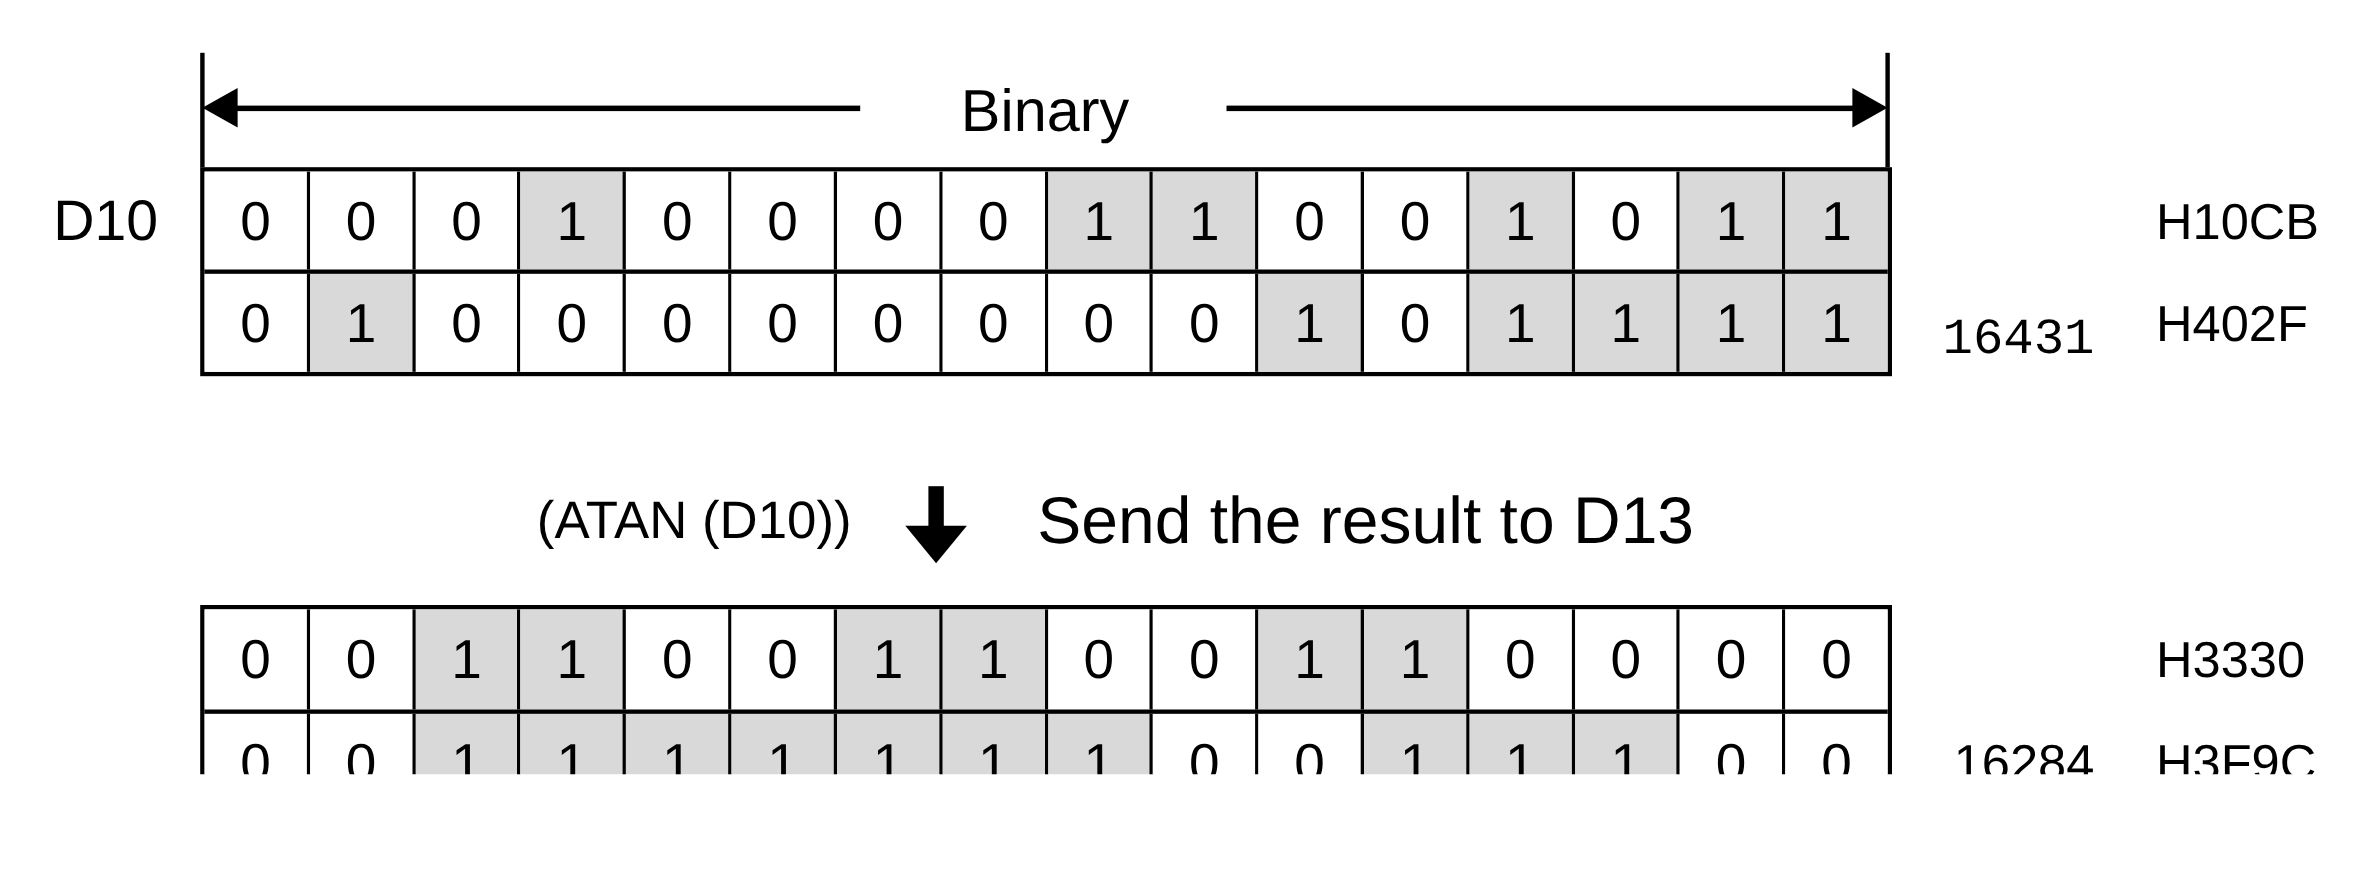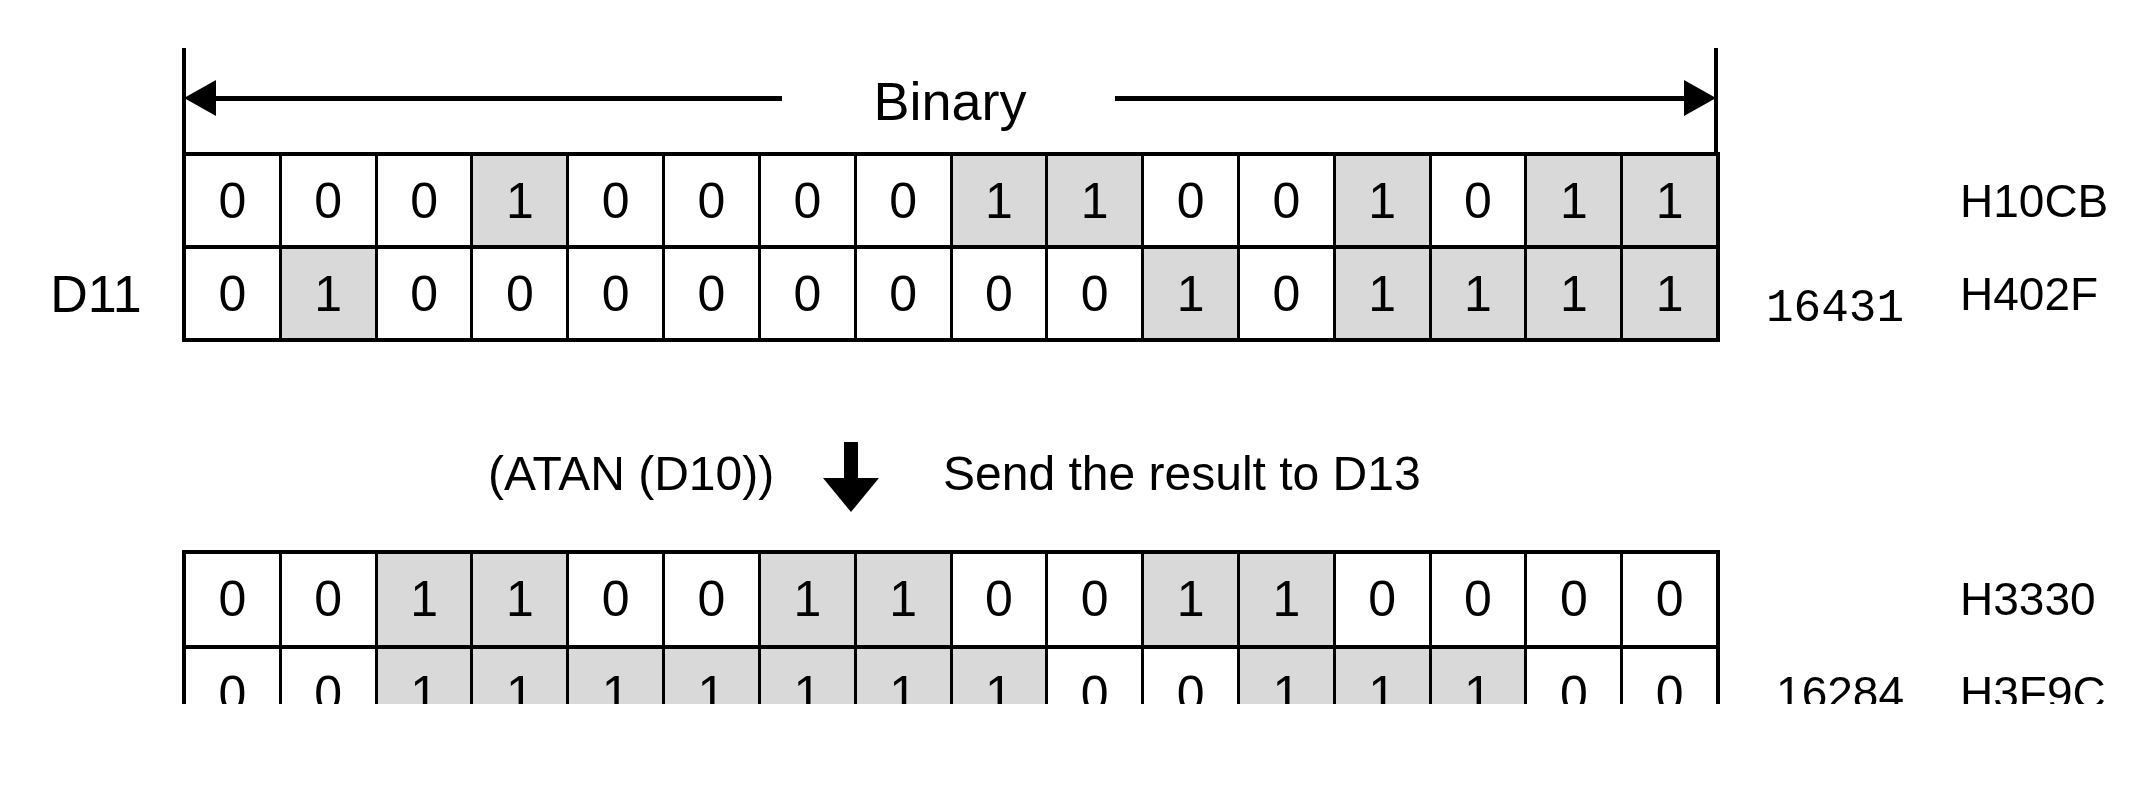--- a/index.html
+++ b/index.html
@@ -115,21 +115,21 @@
     line-height: 56px;
     font-size: 48px;
     white-space: nowrap;
   }
   .ann-desc {
     position: absolute;
     left: 943px;
     top: 446px;
     height: 56px;
     line-height: 56px;
-    font-size: 48px;
+    font-size: 60px;
     white-space: nowrap;
   }
   .down-arrow {
     position: absolute;
     left: 822px;
     top: 442px;
     width: 58px;
     height: 70px;
   }
   .da-stem {
@@ -246,20 +246,20 @@
         <div class="bit-cell">0</div>
         <div class="bit-cell">0</div>
         <div class="bit-cell on">1</div>
         <div class="bit-cell on">1</div>
         <div class="bit-cell on">1</div>
         <div class="bit-cell">0</div>
         <div class="bit-cell">0</div>
       </div>
     </div>
 
+<div class="reg-label" style="top: 156px; height: 89px;">D10</div>
     <div class="side-value hex" style="top: 156px; height: 89px;">H10CB</div>
-    <div class="reg-label" style="top: 249px; height: 89px;">D11</div>
     <div class="side-value dec" style="top: 264px; height: 89px; font-family: Liberation Mono, monospace;">16431</div>
     <div class="side-value hex" style="top: 249px; height: 89px;">H402F</div>
     <div class="side-value hex" style="top: 554px; height: 90px;">H3330</div>
     <div class="side-value dec" style="top: 648px; height: 90px;">16284</div>
     <div class="side-value hex" style="top: 648px; height: 90px;">H3F9C</div>
   </div>
 
 </body></html>

